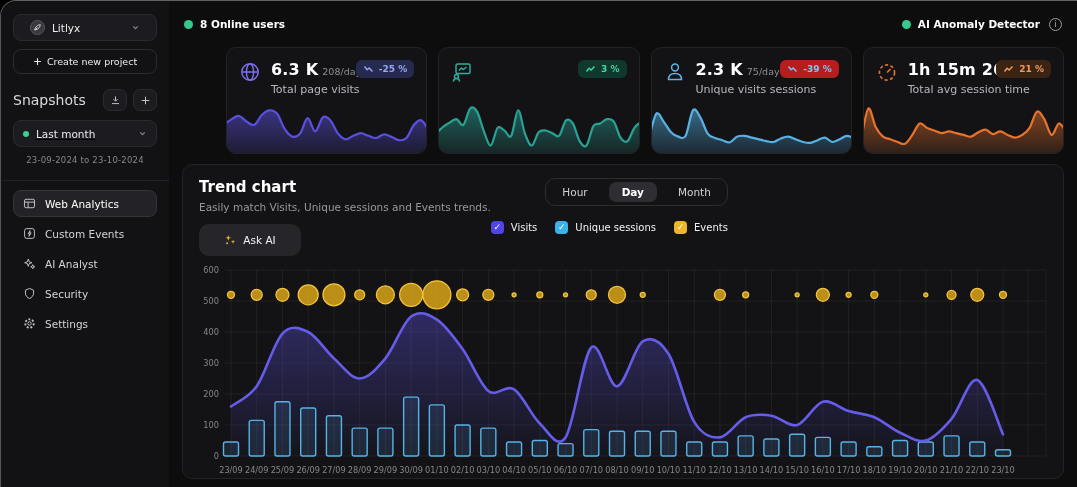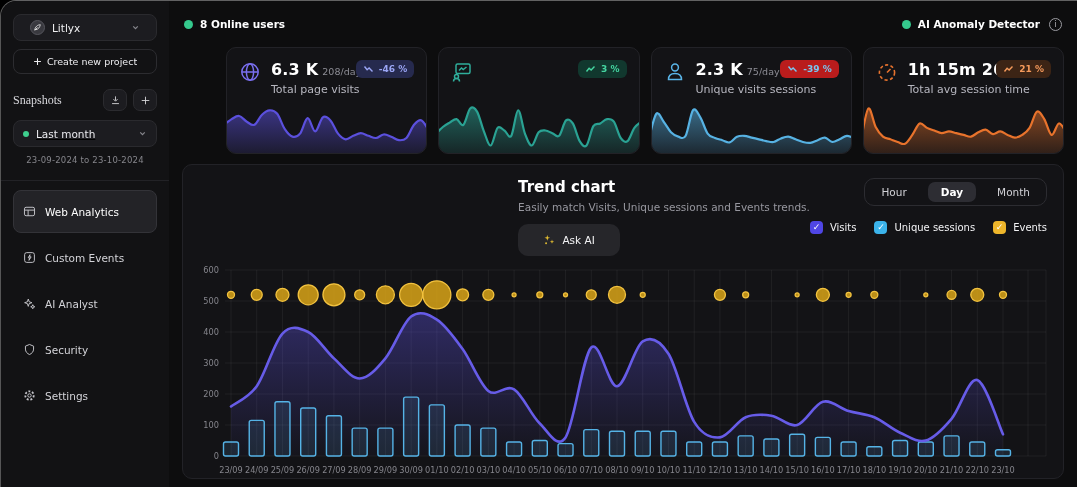--- a/index.html
+++ b/index.html
@@ -15,30 +15,30 @@
   .proj { display:flex; align-items:center; gap:7px; background:#1c1c20; border:1px solid #2a2a2e;
     border-radius:8px; height:27px; padding:0 16px; cursor:pointer; }
   .proj-logo { width:15px; height:15px; border-radius:50%; background:#39393f; border:1px solid #55555c;
     display:flex; align-items:center; justify-content:center; flex:none; }
   .proj-name { font-size:10.5px; color:#f0f0f2; flex:1; }
   .chev { width:9px; height:9px; stroke:#87878d; fill:none; stroke-width:1.6; flex:none; }
   .create-btn { margin-top:8px; width:100%; height:25px; background:transparent; border:1px solid #2c2c30;
     border-radius:8px; color:#ededf0; font-size:9.5px; display:flex; align-items:center;
     justify-content:center; gap:5px; cursor:pointer; font-family:inherit; }
   .snap-head { margin-top:15px; display:flex; align-items:center; gap:6px; }
-  .snap-title { font-size:12px; color:#d9d9de; flex:1;font-family:Liberation Serif, serif; }
+  .snap-title { font-size:14px; color:#d9d9de; flex:1; }
   .icon-btn { width:24px; height:22px; background:#1c1c20; border:1px solid #2b2b2f; border-radius:7px;
     display:flex; align-items:center; justify-content:center; cursor:pointer; }
   .snap-select { margin-top:9px; display:flex; align-items:center; gap:7px; background:#1c1c20;
     border:1px solid #2a2a2e; border-radius:8px; height:27px; padding:0 9px; cursor:pointer;text-decoration:underline; }
   .gdot { width:6px; height:6px; border-radius:50%; background:#3ecf8e; flex:none; }
   .snap-label { font-size:10.5px; color:#eaeaee; flex:1; }
   .date-range { margin-top:8px; text-align:center; font-size:8.5px; color:#86868c; letter-spacing:.2px; }
   .sb-divider { height:1px; background:#222226; margin:15px -12px 9px; }
-  .nav-item { display:flex; align-items:center; gap:9px; height:43px; padding:0 9px; border-radius:8px;
+  .nav-item { display:flex; align-items:center; gap:9px; height:27px; padding:0 9px; border-radius:8px;
     color:#d4d4d9; font-size:10.5px; margin-bottom:3px; cursor:pointer; border:1px solid transparent; }
   .nav-item.active { background:#232327; border-color:#333338; color:#fff; }
   .nav-ic { width:13px; height:13px; stroke:#c3c3c9; fill:none; stroke-width:1.2; flex:none; }
 
   
   .main { position:absolute; left:168px; right:0; top:0; bottom:0; padding:10px 13px; }
   .topbar { height:26px; display:flex; align-items:center; justify-content:space-between; padding:0 2px; }
   .tb-left,.tb-right { display:flex; align-items:center; gap:7px; }
   .tb-dot { width:9px; height:9px; border-radius:50%; background:#35c98d; }
   .tb-text { font-size:10.5px; font-weight:bold; color:#fff; }
@@ -53,21 +53,21 @@
   .card-value { font-size:16px; font-weight:bold; color:#fff; letter-spacing:.2px; }
   .card-rate { font-size:9.5px; font-weight:normal; color:#8d8d95; margin-left:4px; }
   .card-label { font-size:11px; color:#b6b6bf; margin-top:4px; }
   .badge { position:absolute; top:12px; right:12px; font-size:9px; font-weight:bold; border-radius:6px;
     padding:4px 7px; display:flex; align-items:center; gap:5px; }
   .badge svg { width:11px; height:8px; stroke-width:1.4; fill:none; }
   .spark { position:absolute; left:0; right:0; bottom:0; width:100%; height:55px; display:block; }
 
   .trend-panel { margin-top:10px; height:315px; background:#131316; border:1px solid #222227;
     border-radius:10px; padding:13px 16px 8px; }
-  .trend-head { display:flex; justify-content:flex-end; }
+  .trend-head { display:flex; justify-content:flex-start; }
   .trend-title { font-size:15px; font-weight:bold; color:#fff; }
   .trend-sub { font-size:10.5px; color:#97979f; margin-top:5px; }
   .askai { margin-top:11px; width:102px; height:32px; background:#26262a; border:none; border-radius:10px;
     color:#f3f3f5; font-size:10.5px; display:flex; align-items:center; justify-content:center; gap:7px;
     cursor:pointer; font-family:inherit; }
   .head-right { display:flex; flex-direction:column; align-items:flex-end; }
   .range-tabs { display:flex; border:1px solid #2c2c31; border-radius:10px; padding:3px; gap:8px; }
   .tab { padding:4px 13px; font-size:10.5px; color:#d2d2d7; border-radius:7px; cursor:pointer; }
   .tab.active { background:#2d2d33; color:#fff; font-weight:bold; }
   .legend { display:flex; gap:18px; margin-top:15px; align-items:center; }
@@ -188,21 +188,21 @@
             </svg>
           <div>
             <div><span class="card-value">6.3 K</span><span class="card-rate">208/day</span></div>
             <div class="card-label">Total page visits</div>
           </div>
         </div>
         <span class="badge" style="background: rgb(38, 42, 78); color: rgb(155, 166, 245);">
             <svg viewBox="0 0 10 8" stroke="currentColor">
               <path d="M1 1.5 3.6 4.8 5.6 3 9 6.5"></path>
             </svg>
-            <span>-46 %</span>
+            <span>-25 %</span>
           </span>
         <svg class="spark" viewBox="0 0 200 55" preserveAspectRatio="none">
             <defs>
               <linearGradient id="sg0" x1="0" y1="0" x2="0" y2="1">
                 <stop offset="0%" stop-color="#5b50dd" stop-opacity="0.55"></stop>
                 <stop offset="100%" stop-color="#5b50dd" stop-opacity="0.12"></stop>
               </linearGradient>
             </defs>
             <path d="M-3,26.799999999999997C-1.728395061728395,25.846666666666664,2.0864197530864197,22.546666666666663,4.62962962962963,21.08C7.17283950617284,19.613333333333333,9.716049382716049,17.56,12.25925925925926,18C14.80246913580247,18.44,17.34567901234568,22.253333333333334,19.88888888888889,23.72C22.432098765432098,25.186666666666664,24.97530864197531,27.97333333333333,27.51851851851852,26.799999999999997C30.061728395061728,25.626666666666665,32.604938271604944,19.099999999999998,35.14814814814815,16.68C37.69135802469136,14.26,40.23456790123457,12.426666666666668,42.77777777777778,12.280000000000001C45.32098765432099,12.133333333333335,47.864197530864196,12.646666666666665,50.407407407407405,15.799999999999997C52.95061728395061,18.95333333333333,55.49382716049383,27.386666666666667,58.03703703703704,31.2C60.58024691358025,35.013333333333335,63.12345679012346,37.946666666666665,65.66666666666667,38.68C68.20987654320989,39.413333333333334,70.75308641975309,38.68,73.2962962962963,35.6C75.83950617283952,32.52,78.38271604938271,20.56666666666667,80.92592592592592,20.200000000000003C83.46913580246914,19.833333333333336,86.01234567901234,33.54666666666667,88.55555555555556,33.4C91.09876543209877,33.25333333333333,93.64197530864197,21.153333333333332,96.18518518518519,19.32C98.7283950617284,17.486666666666668,101.2716049382716,19.686666666666664,103.81481481481481,22.4C106.35802469135803,25.113333333333333,108.90123456790123,32.446666666666665,111.44444444444444,35.6C113.98765432098766,38.75333333333334,116.53086419753086,40.95333333333333,119.07407407407408,41.32C121.61728395061729,41.68666666666667,124.16049382716048,38.82666666666667,126.7037037037037,37.8C129.2469135802469,36.773333333333326,131.79012345679013,35.16,134.33333333333334,35.16C136.87654320987656,35.16,139.41975308641975,36.99333333333333,141.96296296296296,37.8C144.50617283950618,38.60666666666666,147.0493827160494,40.22,149.5925925925926,40C152.13580246913583,39.78,154.679012345679,36.699999999999996,157.22222222222223,36.48C159.76543209876544,36.26,162.30864197530863,37.72666666666667,164.85185185185185,38.68C167.39506172839506,39.63333333333333,169.93827160493828,41.980000000000004,172.4814814814815,42.2C175.0246913580247,42.42,177.5679012345679,42.56666666666667,180.11111111111111,40C182.65432098765433,37.43333333333333,185.19753086419752,29.73333333333333,187.74074074074073,26.799999999999997C190.28395061728395,23.866666666666664,192.82716049382717,21.299999999999997,195.37037037037038,22.4C197.9135802469136,23.5,201.7283950617284,31.566666666666666,203,33.4L203,57L-3,57Z" fill="url(#sg0)"></path>
             <path d="M-3,26.799999999999997C-1.728395061728395,25.846666666666664,2.0864197530864197,22.546666666666663,4.62962962962963,21.08C7.17283950617284,19.613333333333333,9.716049382716049,17.56,12.25925925925926,18C14.80246913580247,18.44,17.34567901234568,22.253333333333334,19.88888888888889,23.72C22.432098765432098,25.186666666666664,24.97530864197531,27.97333333333333,27.51851851851852,26.799999999999997C30.061728395061728,25.626666666666665,32.604938271604944,19.099999999999998,35.14814814814815,16.68C37.69135802469136,14.26,40.23456790123457,12.426666666666668,42.77777777777778,12.280000000000001C45.32098765432099,12.133333333333335,47.864197530864196,12.646666666666665,50.407407407407405,15.799999999999997C52.95061728395061,18.95333333333333,55.49382716049383,27.386666666666667,58.03703703703704,31.2C60.58024691358025,35.013333333333335,63.12345679012346,37.946666666666665,65.66666666666667,38.68C68.20987654320989,39.413333333333334,70.75308641975309,38.68,73.2962962962963,35.6C75.83950617283952,32.52,78.38271604938271,20.56666666666667,80.92592592592592,20.200000000000003C83.46913580246914,19.833333333333336,86.01234567901234,33.54666666666667,88.55555555555556,33.4C91.09876543209877,33.25333333333333,93.64197530864197,21.153333333333332,96.18518518518519,19.32C98.7283950617284,17.486666666666668,101.2716049382716,19.686666666666664,103.81481481481481,22.4C106.35802469135803,25.113333333333333,108.90123456790123,32.446666666666665,111.44444444444444,35.6C113.98765432098766,38.75333333333334,116.53086419753086,40.95333333333333,119.07407407407408,41.32C121.61728395061729,41.68666666666667,124.16049382716048,38.82666666666667,126.7037037037037,37.8C129.2469135802469,36.773333333333326,131.79012345679013,35.16,134.33333333333334,35.16C136.87654320987656,35.16,139.41975308641975,36.99333333333333,141.96296296296296,37.8C144.50617283950618,38.60666666666666,147.0493827160494,40.22,149.5925925925926,40C152.13580246913583,39.78,154.679012345679,36.699999999999996,157.22222222222223,36.48C159.76543209876544,36.26,162.30864197530863,37.72666666666667,164.85185185185185,38.68C167.39506172839506,39.63333333333333,169.93827160493828,41.980000000000004,172.4814814814815,42.2C175.0246913580247,42.42,177.5679012345679,42.56666666666667,180.11111111111111,40C182.65432098765433,37.43333333333333,185.19753086419752,29.73333333333333,187.74074074074073,26.799999999999997C190.28395061728395,23.866666666666664,192.82716049382717,21.299999999999997,195.37037037037038,22.4C197.9135802469136,23.5,201.7283950617284,31.566666666666666,203,33.4" fill="none" stroke="#5b50dd" stroke-width="2.2" vector-effect="non-scaling-stroke"></path>

